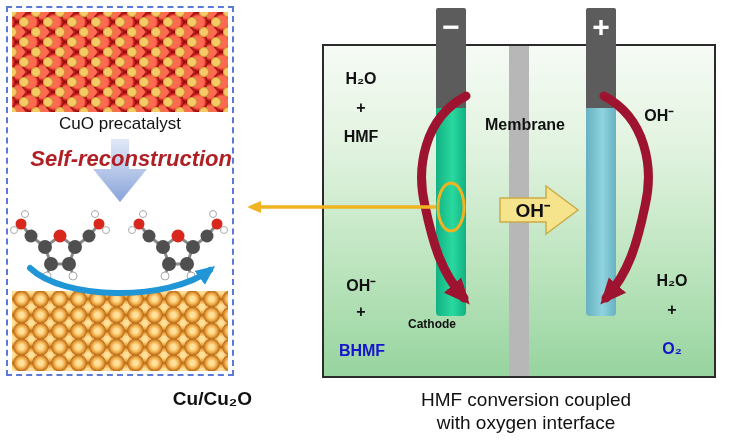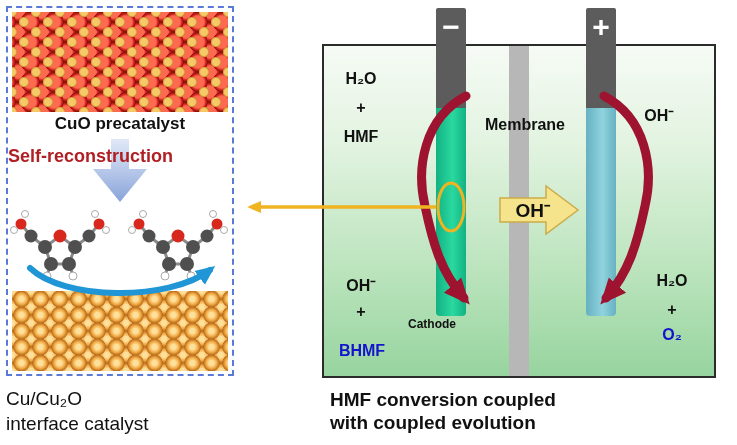--- a/index.html
+++ b/index.html
@@ -27,31 +27,31 @@
   .lattice-cu {
     position:absolute; left:4px; top:283px; width:216px; height:80px;
     background-color:#9c5a14;
     background-image:
       radial-gradient(circle, #ffe09a 0 2.5px, #f0a944 5.5px, #b96d1d 8px, transparent 8.5px),
       radial-gradient(circle, #ffe09a 0 2.5px, #f0a944 5.5px, #b96d1d 8px, transparent 8.5px);
     background-size:19px 16px;
     background-position:0 0, 9.5px 8px;
   }
   .cuo-label { position:absolute; top:106px; left:0; width:100%; text-align:center;
-    font-size:17px; font-weight:bold; }
-  .self-label { position:absolute; top:138px; left:0; width:100%; text-align:left;
-    font-size:18px; font-weight:bold; color:var(--self-reconstruction-red,#b01f24); z-index:3; }
+    font-size:17px; font-weight:normal; }
+  .self-label { position:absolute; top:138px; left:0; width:100%; text-align:right;
+    font-size:22px; font-weight:bold; color:var(--self-reconstruction-red,#b01f24); z-index:3;font-style:italic; }
   .down-arrow { position:absolute; left:50%; transform:translateX(-50%); top:131px; z-index:1; }
   .mol { position:absolute; top:194px; width:104px; height:80px; z-index:2; }
   .mol-left { left:2px; }
   .mol-right { left:120px; }
   .swoosh { position:absolute; left:10px; top:246px; width:206px; height:48px; z-index:2; }
   .left-caption {
-    position:absolute; left:6px; top:386px; width:230px; text-align:left;
-    font-size:19px; font-weight:normal; line-height:25px;
+    position:absolute; left:22px; top:386px; width:230px; text-align:right;
+    font-size:19px; font-weight:bold; line-height:25px;
   }
 
   
   .cell {
     position:absolute; left:322px; top:44px; width:394px; height:334px;
     border:2px solid #2b2b2b; box-sizing:border-box;
     background:linear-gradient(180deg, var(--cell-green-top,#f6fbf5) 0%, #e2f3e0 30%, #b9e3bb 70%, var(--cell-green-bottom,#97d49f) 100%);
   }
   .membrane { position:absolute; left:509px; top:46px; width:20px; height:330px;
     background:var(--membrane-gray,#b7b7b7); z-index:1; }
@@ -70,22 +70,22 @@
     background:linear-gradient(90deg,#67b1c1, var(--anode-blue,#8fd3de) 55%, #67b1c1); }
 
   .lbl { position:absolute; text-align:center; font-weight:bold; z-index:5; }
   .f20 { font-size:16px; }
   .f19 { font-size:19px; }
   .f17 { font-size:12px; }
   .f16 { font-size:16px; }
   .blue-text { color:var(--blue-product,#1414cc); }
 
   .cell-caption {
-    position:absolute; left:330px; top:388px; width:392px; 
-    font-size:19px; font-weight:bold; line-height:23px; z-index:5;
+    position:absolute; left:330px; top:388px; width:392px; text-align:center;
+    font-size:19px; font-weight:normal; line-height:23px; z-index:5;
   }
 
   .overlay { position:absolute; left:0; top:0; width:737px; height:445px;
     pointer-events:none; z-index:4; }
 </style>
 </head>
 <body>
 
 <div class="canvas">
 
@@ -169,21 +169,20 @@
         </marker>
       </defs>
       <path d="M 12 14 C 45 46, 150 48, 192 16" fill="none" stroke="#2196d6" stroke-width="6" stroke-linecap="round" marker-end="url(#bluehead)"></path>
     </svg>
 
     <div class="lattice-cu"></div>
   </div>
 
   <div class="left-caption">
     <div>Cu/Cu₂O</div>
-    <div>interface catalyst</div>
   </div>
 
   <div class="cell"></div>
   <div class="membrane"></div>
 
   <div class="terminal cathode">
     <span>−</span>
   </div>
   <div class="rod cathode"></div>
 
@@ -200,25 +199,25 @@
   <div class="lbl f19" style="left:498px; top:197px; width:70px;">OH⁻</div>
 
   <div class="lbl f20" style="left:326px; top:274px; width:70px;">OH⁻</div>
   <div class="lbl f20" style="left:326px; top:303px; width:70px;">+</div>
   <div class="lbl f17" style="left:392px; top:317px; width:80px;">Cathode</div>
   <div class="lbl f20 blue-text" style="left:322px; top:342px; width:80px;">BHMF</div>
 
   <div class="lbl f20" style="left:624px; top:104px; width:70px;">OH⁻</div>
   <div class="lbl f20" style="left:636px; top:272px; width:72px;">H₂O</div>
   <div class="lbl f20" style="left:636px; top:301px; width:72px;">+</div>
-  <div class="lbl f20 blue-text" style="left:636px; top:326px; width:72px;">O₂</div>
+  <div class="lbl f20 blue-text" style="left:636px; top:340px; width:72px;">O₂</div>
 
   <div class="cell-caption">
     <div>HMF conversion coupled</div>
-    <div>with coupled evolution</div>
+    <div>with oxygen interface</div>
   </div>
 
   <svg class="overlay" viewBox="0 0 737 445">
     <defs>
       <marker id="redhead" viewBox="0 0 10 10" refX="6" refY="5" markerWidth="3.2" markerHeight="3.2" orient="auto">
         <path d="M0,1 L9,5 L0,9 Z" style="fill:var(--reaction-arrow-red,#9e1430)"></path>
       </marker>
       <marker id="yellowhead" viewBox="0 0 10 10" refX="6" refY="5" markerWidth="4.5" markerHeight="4.5" orient="auto">
         <path d="M0,1 L9,5 L0,9 Z" style="fill:var(--arrow-yellow,#f0b322)"></path>
       </marker>

